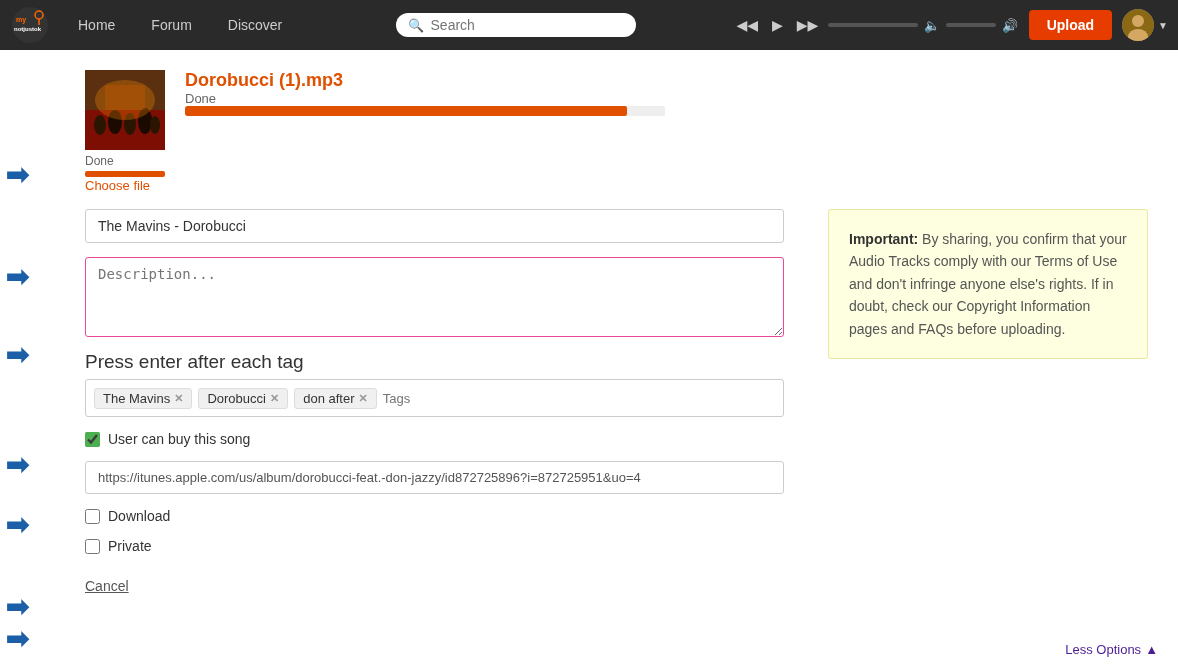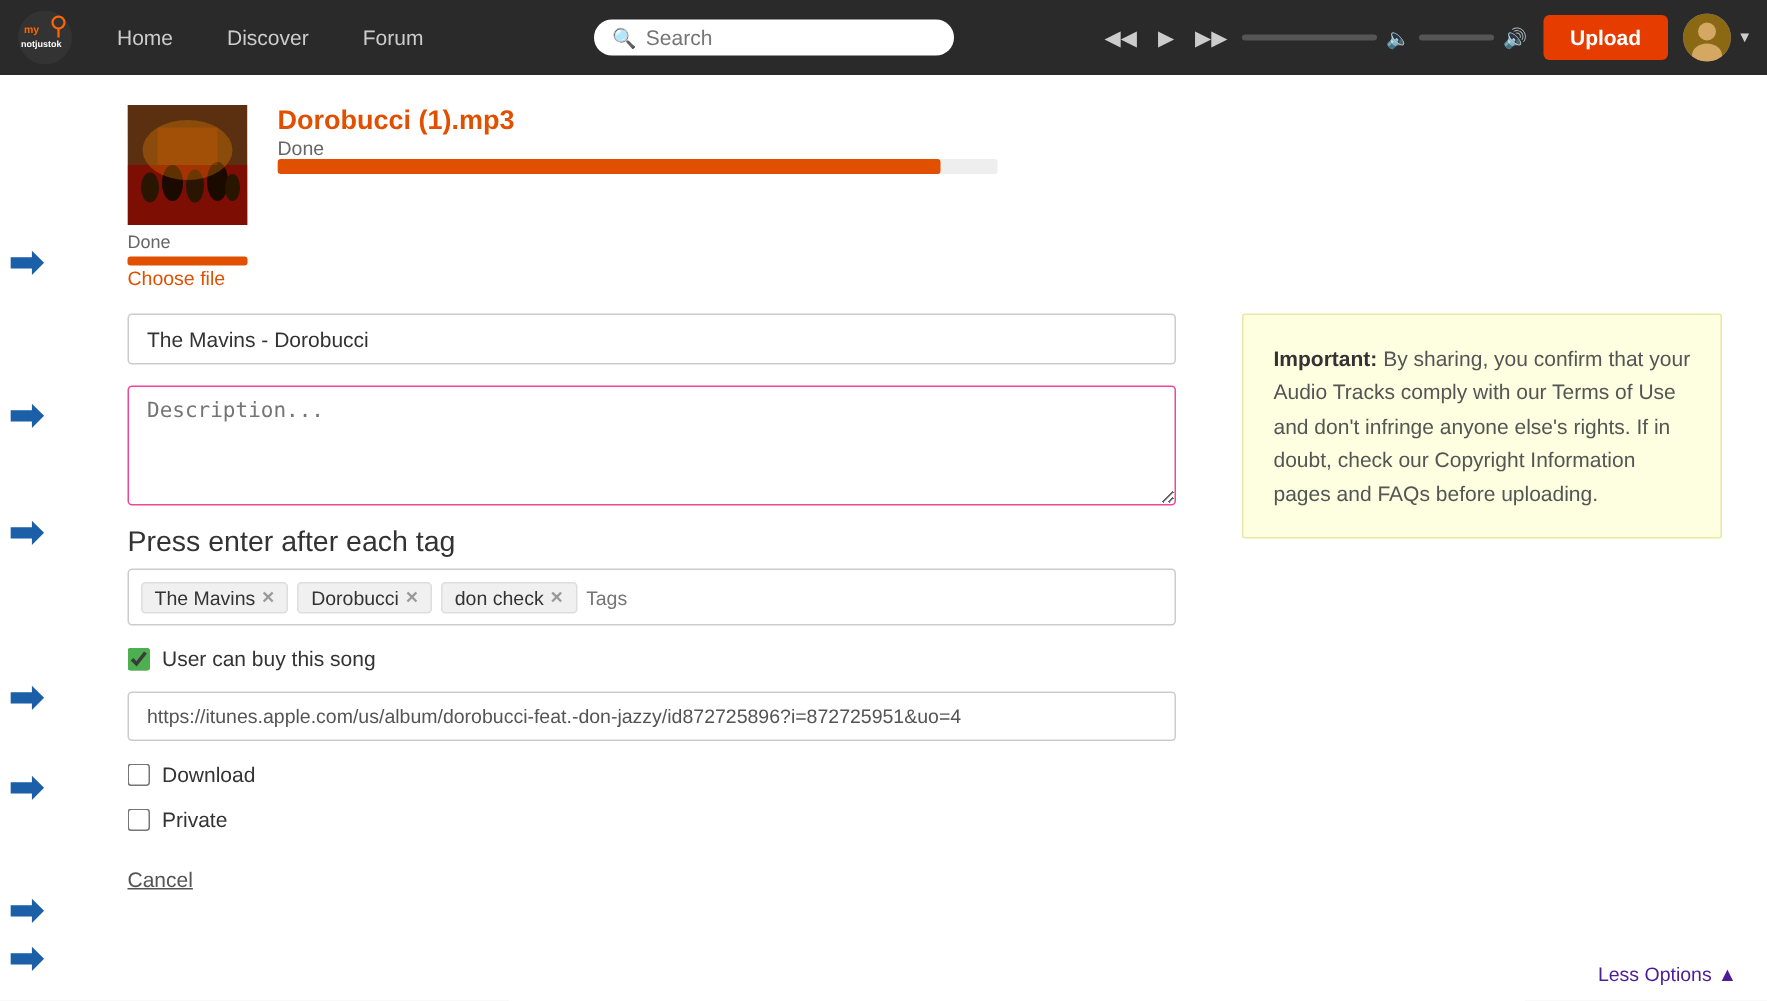--- a/index.html
+++ b/index.html
@@ -365,22 +365,22 @@
       <circle cx="20" cy="20" r="18" fill="#333"></circle>
       <text x="6" y="17" font-size="7" fill="#ff6600" font-family="Arial" font-weight="bold">my</text>
       <text x="4" y="26" font-size="6" fill="#fff" font-family="Arial" font-weight="bold">notjustok</text>
 
       <circle cx="29" cy="10" r="4" fill="none" stroke="#ff6600" stroke-width="1.5"></circle>
       <line x1="29" y1="14" x2="29" y2="20" stroke="#ff6600" stroke-width="1.5"></line>
     </svg>
   </div>
   <div class="nav-links">
     <a class="nav-link">Home</a>
+    <a class="nav-link">Forum</a>
     <a class="nav-link">Discover</a>
-    <a class="nav-link">Forum</a>
   </div>
   <div class="nav-search">
     <div class="search-box">
       <span class="search-icon-svg">🔍</span>
       <input class="search-input" type="text" placeholder="Search" style="">
     </div>
   </div>
   <div class="player-controls">
     <button class="player-btn">◀◀</button>
     <button class="player-btn">▶</button>
@@ -467,21 +467,21 @@
           <div class="tags-container">
             <div class="tag">
               <span>The Mavins</span>
               <span class="tag-remove">✕</span>
             </div>
             <div class="tag">
               <span>Dorobucci</span>
               <span class="tag-remove">✕</span>
             </div>
             <div class="tag">
-              <span>don check</span>
+              <span>don after</span>
               <span class="tag-remove">✕</span>
             </div>
             <input class="tag-input" type="text" placeholder="Tags" style="">
           </div>
         </div>
 
         <div class="checkbox-row">
           <input type="checkbox" class="checkbox-input checkbox-checked" checked="" style="">
           <label>User can buy this song</label>
         </div>

